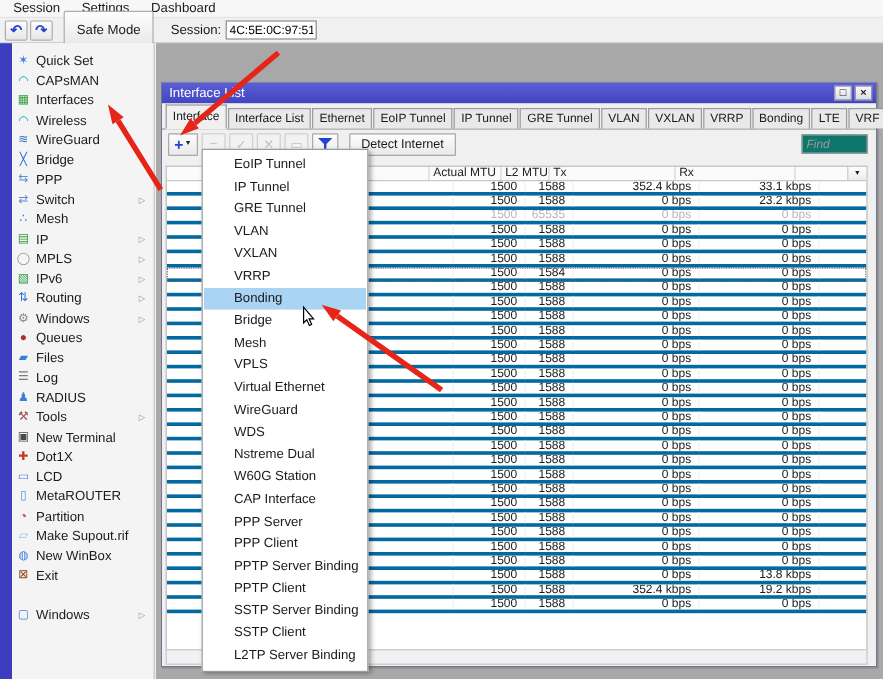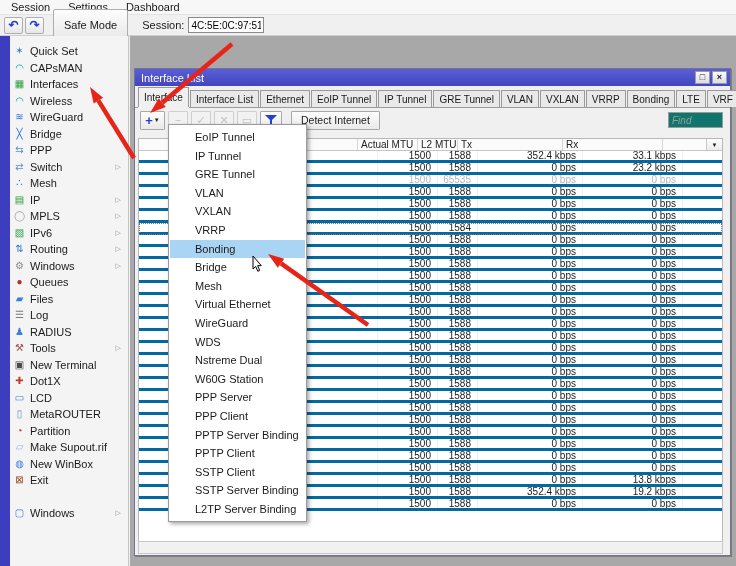--- a/index.html
+++ b/index.html
@@ -703,44 +703,46 @@
       <div class="menu-item">VXLAN</div>
 
       <div class="menu-item">VRRP</div>
 
       <div class="menu-item highlight">Bonding</div>
 
       <div class="menu-item">Bridge</div>
 
       <div class="menu-item">Mesh</div>
 
+      <div class="menu-item">VPLS</div>
 
       <div class="menu-item">Virtual Ethernet</div>
 
       <div class="menu-item">WireGuard</div>
 
 
       <div class="menu-item">WDS</div>
 
       <div class="menu-item">Nstreme Dual</div>
 
       <div class="menu-item">W60G Station</div>
 
+      <div class="menu-item">CAP Interface</div>
 
       <div class="menu-item">PPP Server</div>
 
       <div class="menu-item">PPP Client</div>
 
       <div class="menu-item">PPTP Server Binding</div>
 
       <div class="menu-item">PPTP Client</div>
 
+      <div class="menu-item">SSTP Server Binding</div>
+
       <div class="menu-item">SSTP Client</div>
-
-      <div class="menu-item">SSTP Server Binding</div>
 
       <div class="menu-item">L2TP Server Binding</div>
     </div>
 
   <svg class="overlay" viewBox="0 0 736 566" xmlns="http://www.w3.org/2000/svg">
     <g class="arrow">
       <line x1="134" y1="158" x2="98.4" y2="100.6"></line>
       <polygon points="90,87 103.1,97.7 93.7,103.5"></polygon>
     </g>
     <g class="arrow">

